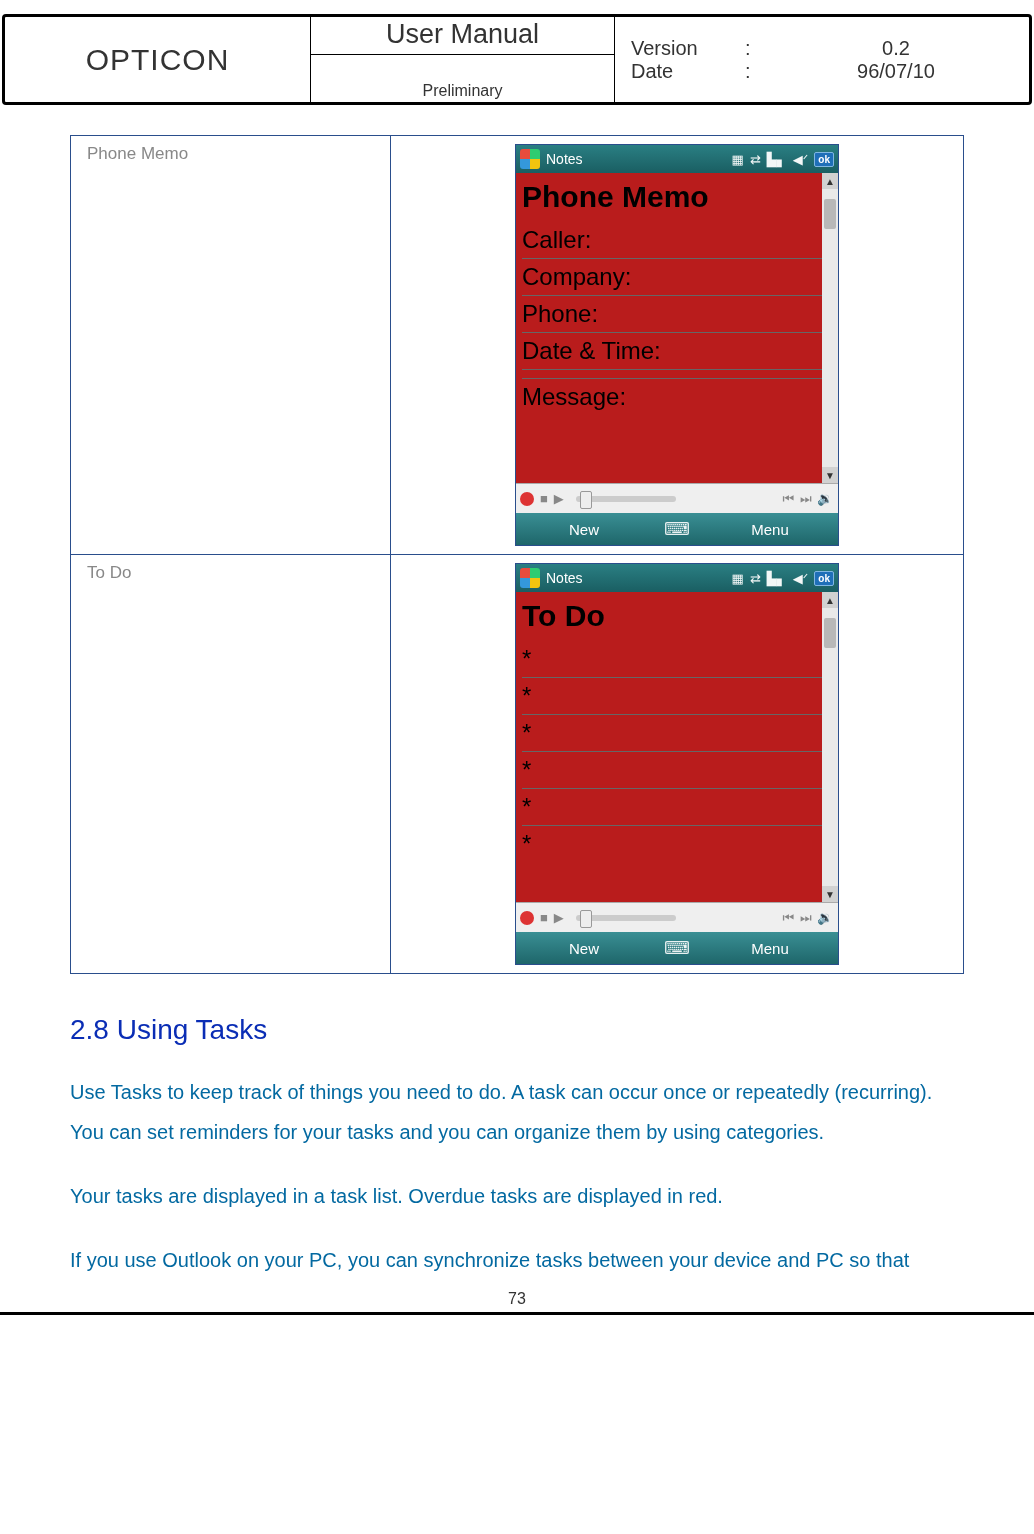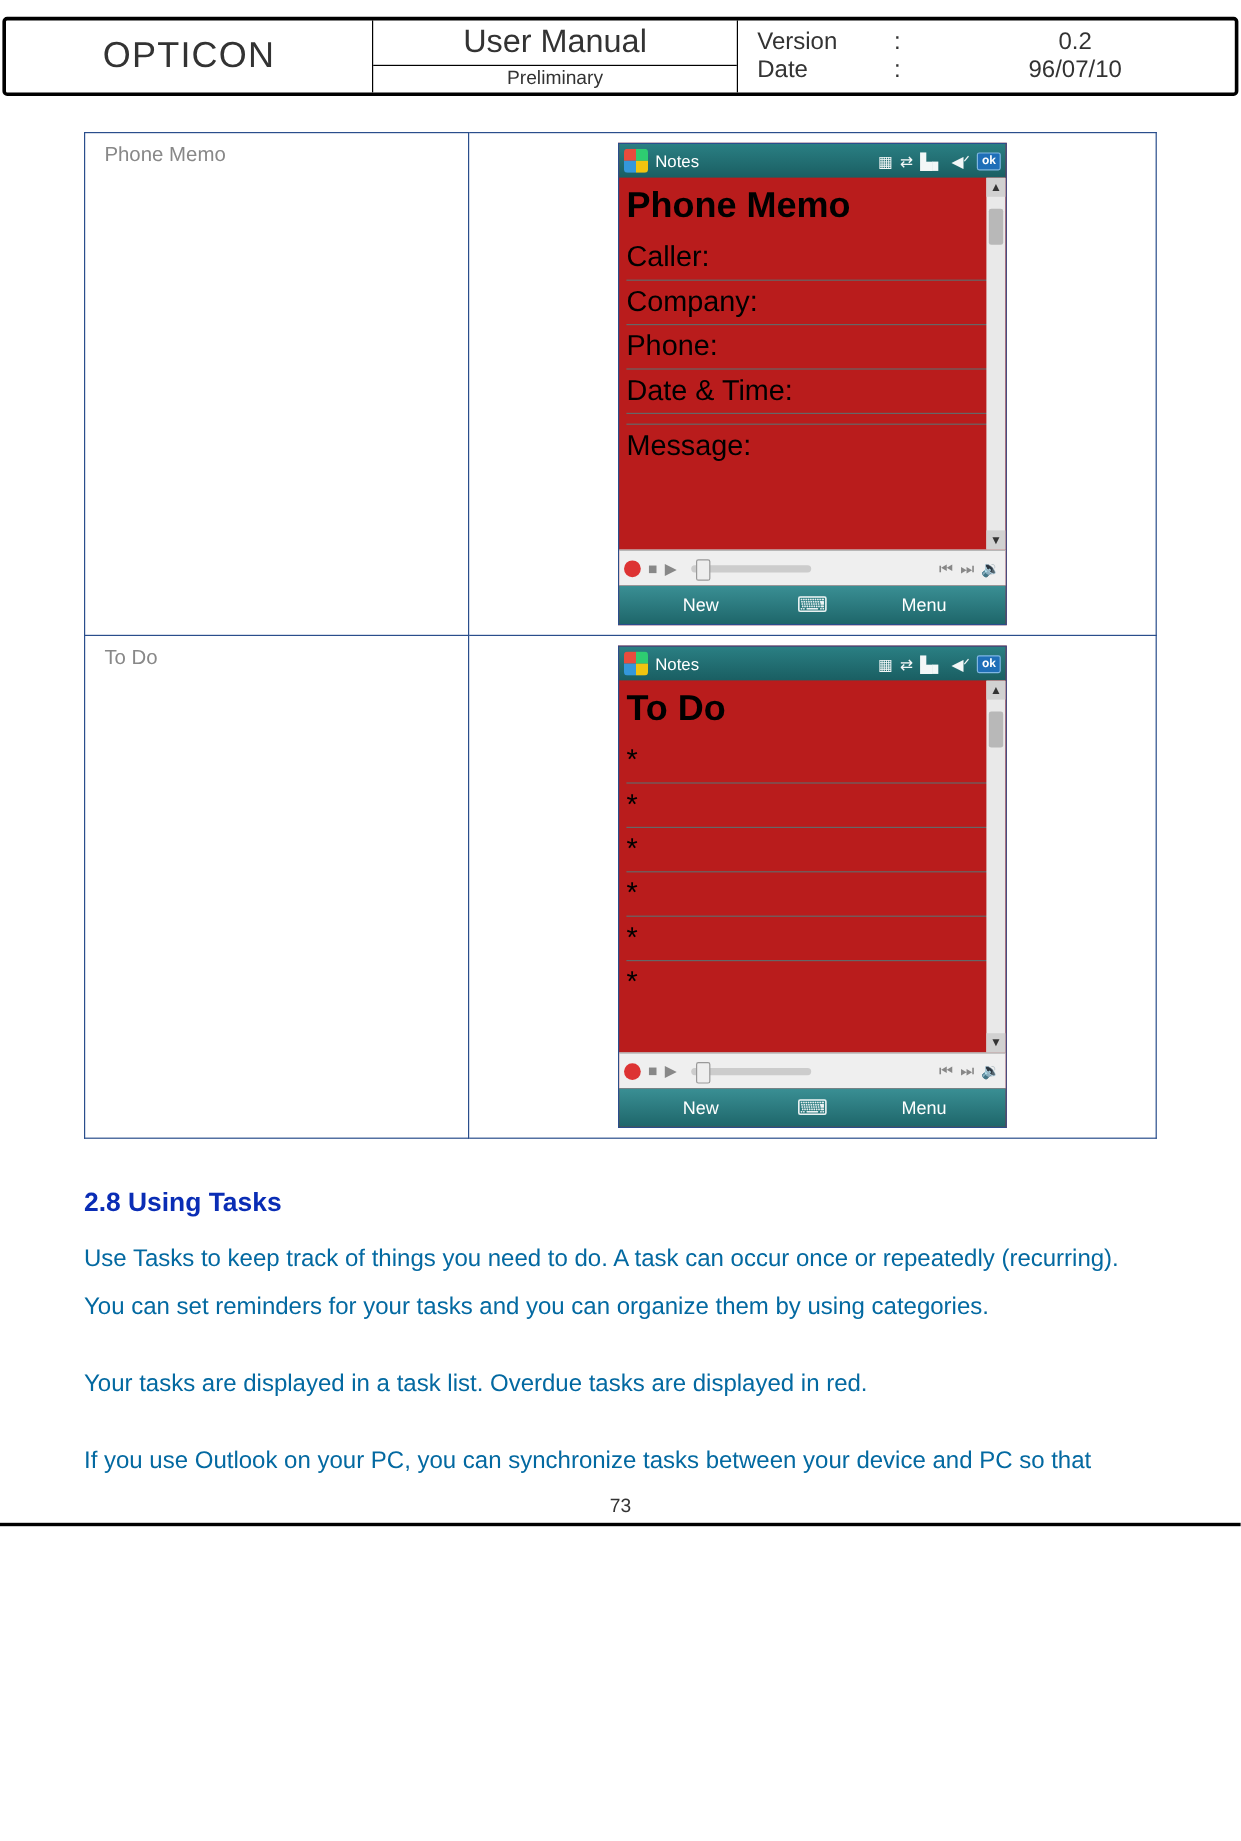--- a/index.html
+++ b/index.html
@@ -28,20 +28,21 @@
     letter-spacing: 1px;
   }
   .hdr-title {
     flex: 0 0 305px;
     border-left: 1px solid #000;
     border-right: 1px solid #000;
     display: flex;
     flex-direction: column;
     justify-content: center;
     align-items: center;
+    gap: 25px;
   }
   .hdr-title .t1 { font-size: 27px; border-bottom: 1px solid #000; width: 100%; text-align: center; padding: 2px 0 4px; }
   .hdr-title .t2 { font-size: 16px; padding: 2px 0; }
   .hdr-meta {
     flex: 1 1 auto;
     display: flex;
     flex-direction: column;
     justify-content: center;
     padding: 4px 16px;
     font-size: 20px;
@@ -158,23 +159,23 @@
     align-items: center;
     color: #fff;
     font-size: 15px;
   }
   .sk { flex:1; text-align:center; }
   .sk.mid { flex:0 0 50px; font-size:18px; opacity:.9; }
 
   
   h2.section {
     color: #0a2db5;
-    font-size: 22px;
-    font-weight: bold;
-    margin: 20px 0 14px 0;
+    font-size: 28px;
+    font-weight: normal;
+    margin: 20px 0 26px 0;
   }
   p.body {
     font-size: 20px;
     line-height: 2.0;
     margin-bottom: 24px;
     color: #0369a1;
   }
   .page-no { text-align:center; font-size:16px; padding:6px 0 2px; }
   .bottom-rule { height:3px; background:#000; margin-top:2px; }
 </style>

